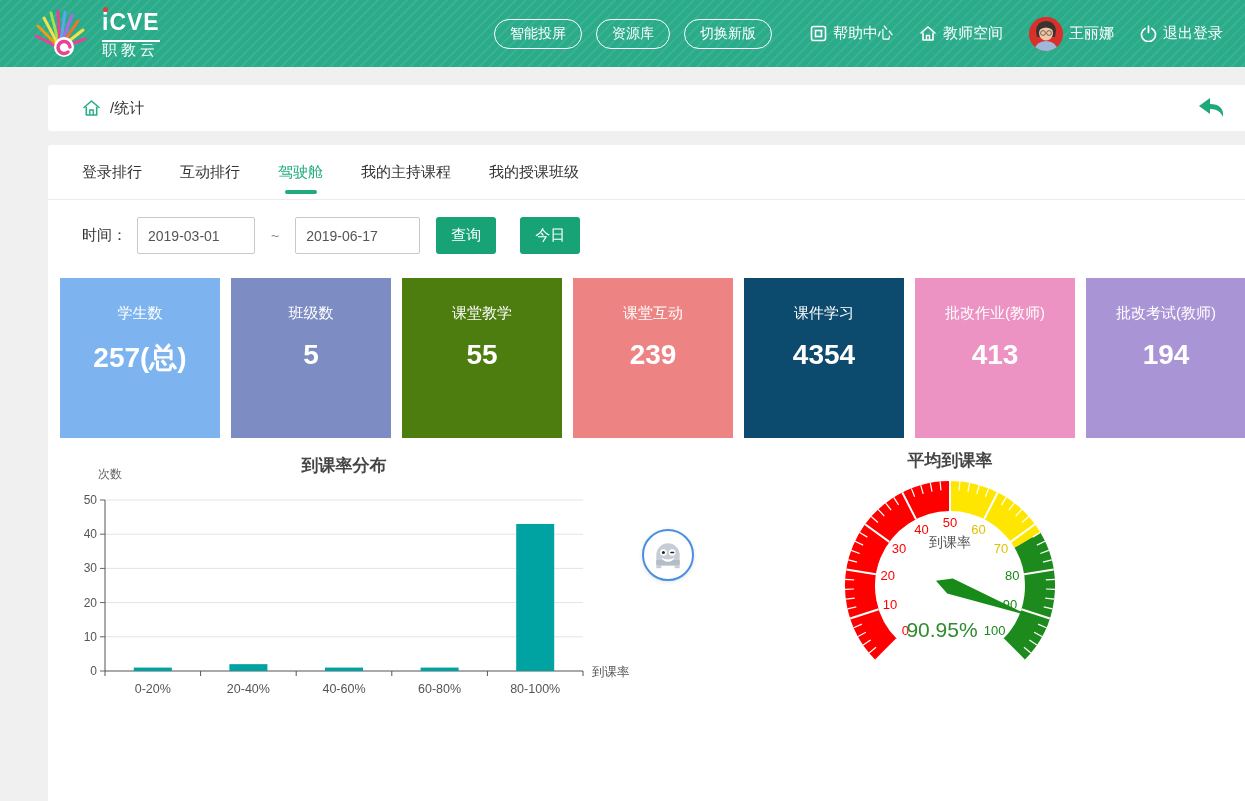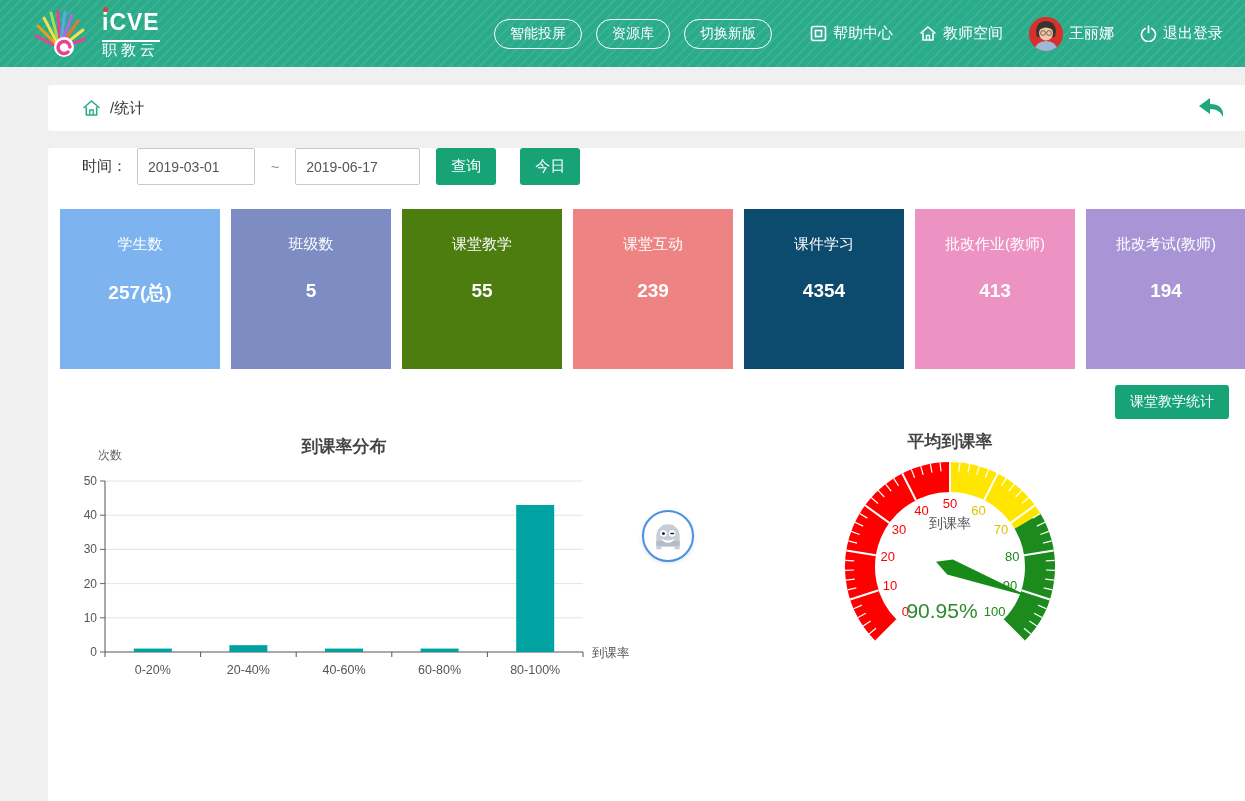--- a/index.html
+++ b/index.html
@@ -56,21 +56,21 @@
   .tilde { color:#888; font-size:14px; padding:0 6px; }
   .green-btn {
     background:#17a376; color:#fff; border:none; border-radius:3px; height:37px;
     font-size:15px; padding:0 15px; cursor:pointer; font-family:inherit;
   }
   .green-btn.today { margin-left:14px; }
   
   .cards-row { display:flex; gap:11px; margin:24px 0 0 12px; padding-right:6px; overflow:hidden; }
   .stat-card { flex:1 0 160px; height:160px; color:#fff; text-align:center; padding-top:26px; }
   .stat-card .label { font-size:15px; }
-  .stat-card .value { font-size:19px; font-weight:bold; margin-top:26px; }
+  .stat-card .value { font-size:28px; font-weight:bold; margin-top:16px; }
   
   .stats-btn-row { display:flex; justify-content:flex-end; margin:16px 16px 0 0; }
   .stats-btn-row .green-btn { height:34px; font-size:14px; }
   
   .charts-row { position:relative; height:290px; margin-top:11px; }
   #bar-chart { position:absolute; left:22px; top:0; }
   #gauge-chart { position:absolute; left:782px; top:0; }
   .robot-fab {
     position:absolute; left:594px; top:80px; width:52px; height:52px;
     border-radius:50%; background:#fff; border:2px solid #4a90e2;
@@ -163,20 +163,27 @@
     <path d="M7.8 16 V11 H11.2 V16" fill="none" stroke="#2aab8a" stroke-width="1.4"></path>
   </svg>
   <span class="crumb-text">/统计</span>
   <svg class="back-arrow" width="30" height="24" viewBox="0 0 30 24">
     <path d="M13 2 L2 10 L13 18 V13 C20 13 24 16 26 21 C27 12 22 8 13 8 Z" fill="#1fa87a"></path>
   </svg>
 </div>
 
 <div class="main-card">
 
+  <div class="tabs">
+    <div class="tab">登录排行</div>
+    <div class="tab">互动排行</div>
+    <div class="tab active">驾驶舱</div>
+    <div class="tab">我的主持课程</div>
+    <div class="tab">我的授课班级</div>
+  </div>
 
   <div class="filter-row">
     <span class="filter-label">时间：</span>
     <input class="date-input start" value="2019-03-01" style="">
     <span class="tilde">~</span>
     <input class="date-input end" value="2019-06-17" style="">
     <button class="green-btn" style="margin-left:6px;">查询</button>
     <button class="green-btn today">今日</button>
   </div>
 
@@ -204,23 +211,20 @@
     <div class="stat-card" style="background: rgb(236, 147, 195);">
       <div class="label">批改作业(教师)</div>
       <div class="value">413</div>
     </div>
     <div class="stat-card" style="background: rgb(169, 149, 214);">
       <div class="label">批改考试(教师)</div>
       <div class="value">194</div>
     </div>
   </div>
 
-  <div class="stats-btn-row">
-    <button class="green-btn">课堂教学统计</button>
-  </div>
 
   <div class="charts-row">
     <svg id="bar-chart" width="570" height="268">
         <text x="274" y="22" text-anchor="middle" font-size="17" font-weight="bold" fill="#444">到课率分布</text>
         <text x="28" y="29" font-size="12" fill="#666">次数</text>
         <line x1="30" y1="222" x2="35" y2="222" stroke="#666" stroke-width="1"></line>
         <text x="27" y="226" text-anchor="end" font-size="12" fill="#555">0</text>
         <line x1="35" y1="187.8" x2="513" y2="187.8" stroke="#e4e4e4" stroke-width="1"></line>
         <line x1="30" y1="187.8" x2="35" y2="187.8" stroke="#666" stroke-width="1"></line>
         <text x="27" y="191.8" text-anchor="end" font-size="12" fill="#555">10</text>

